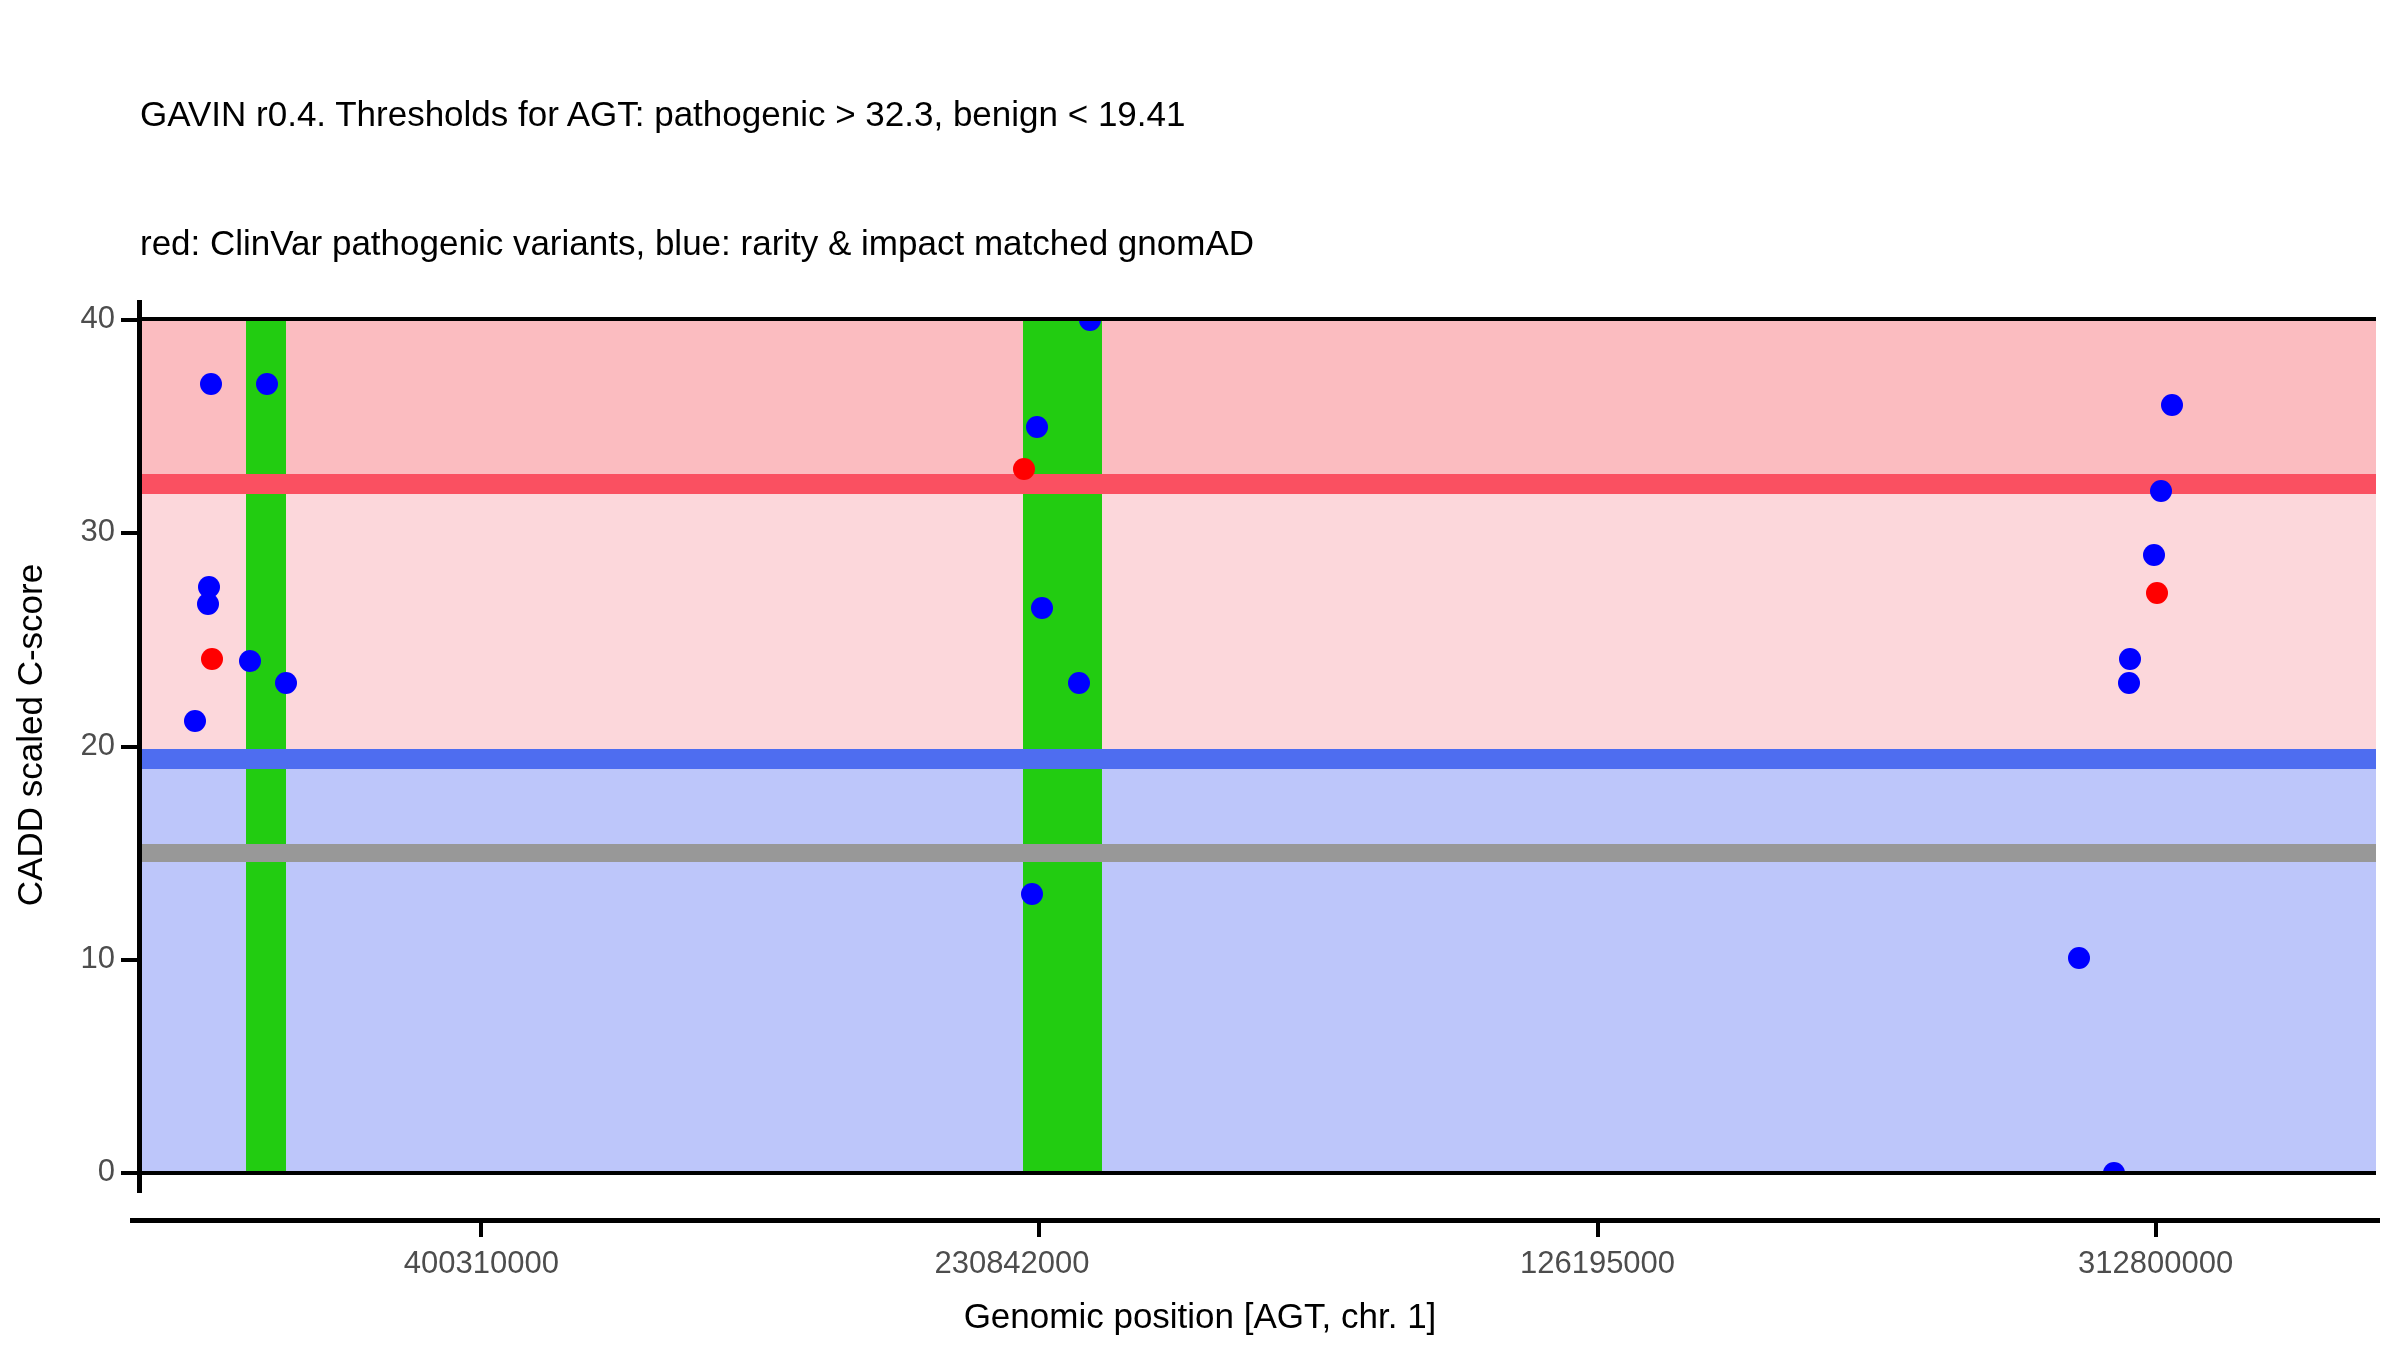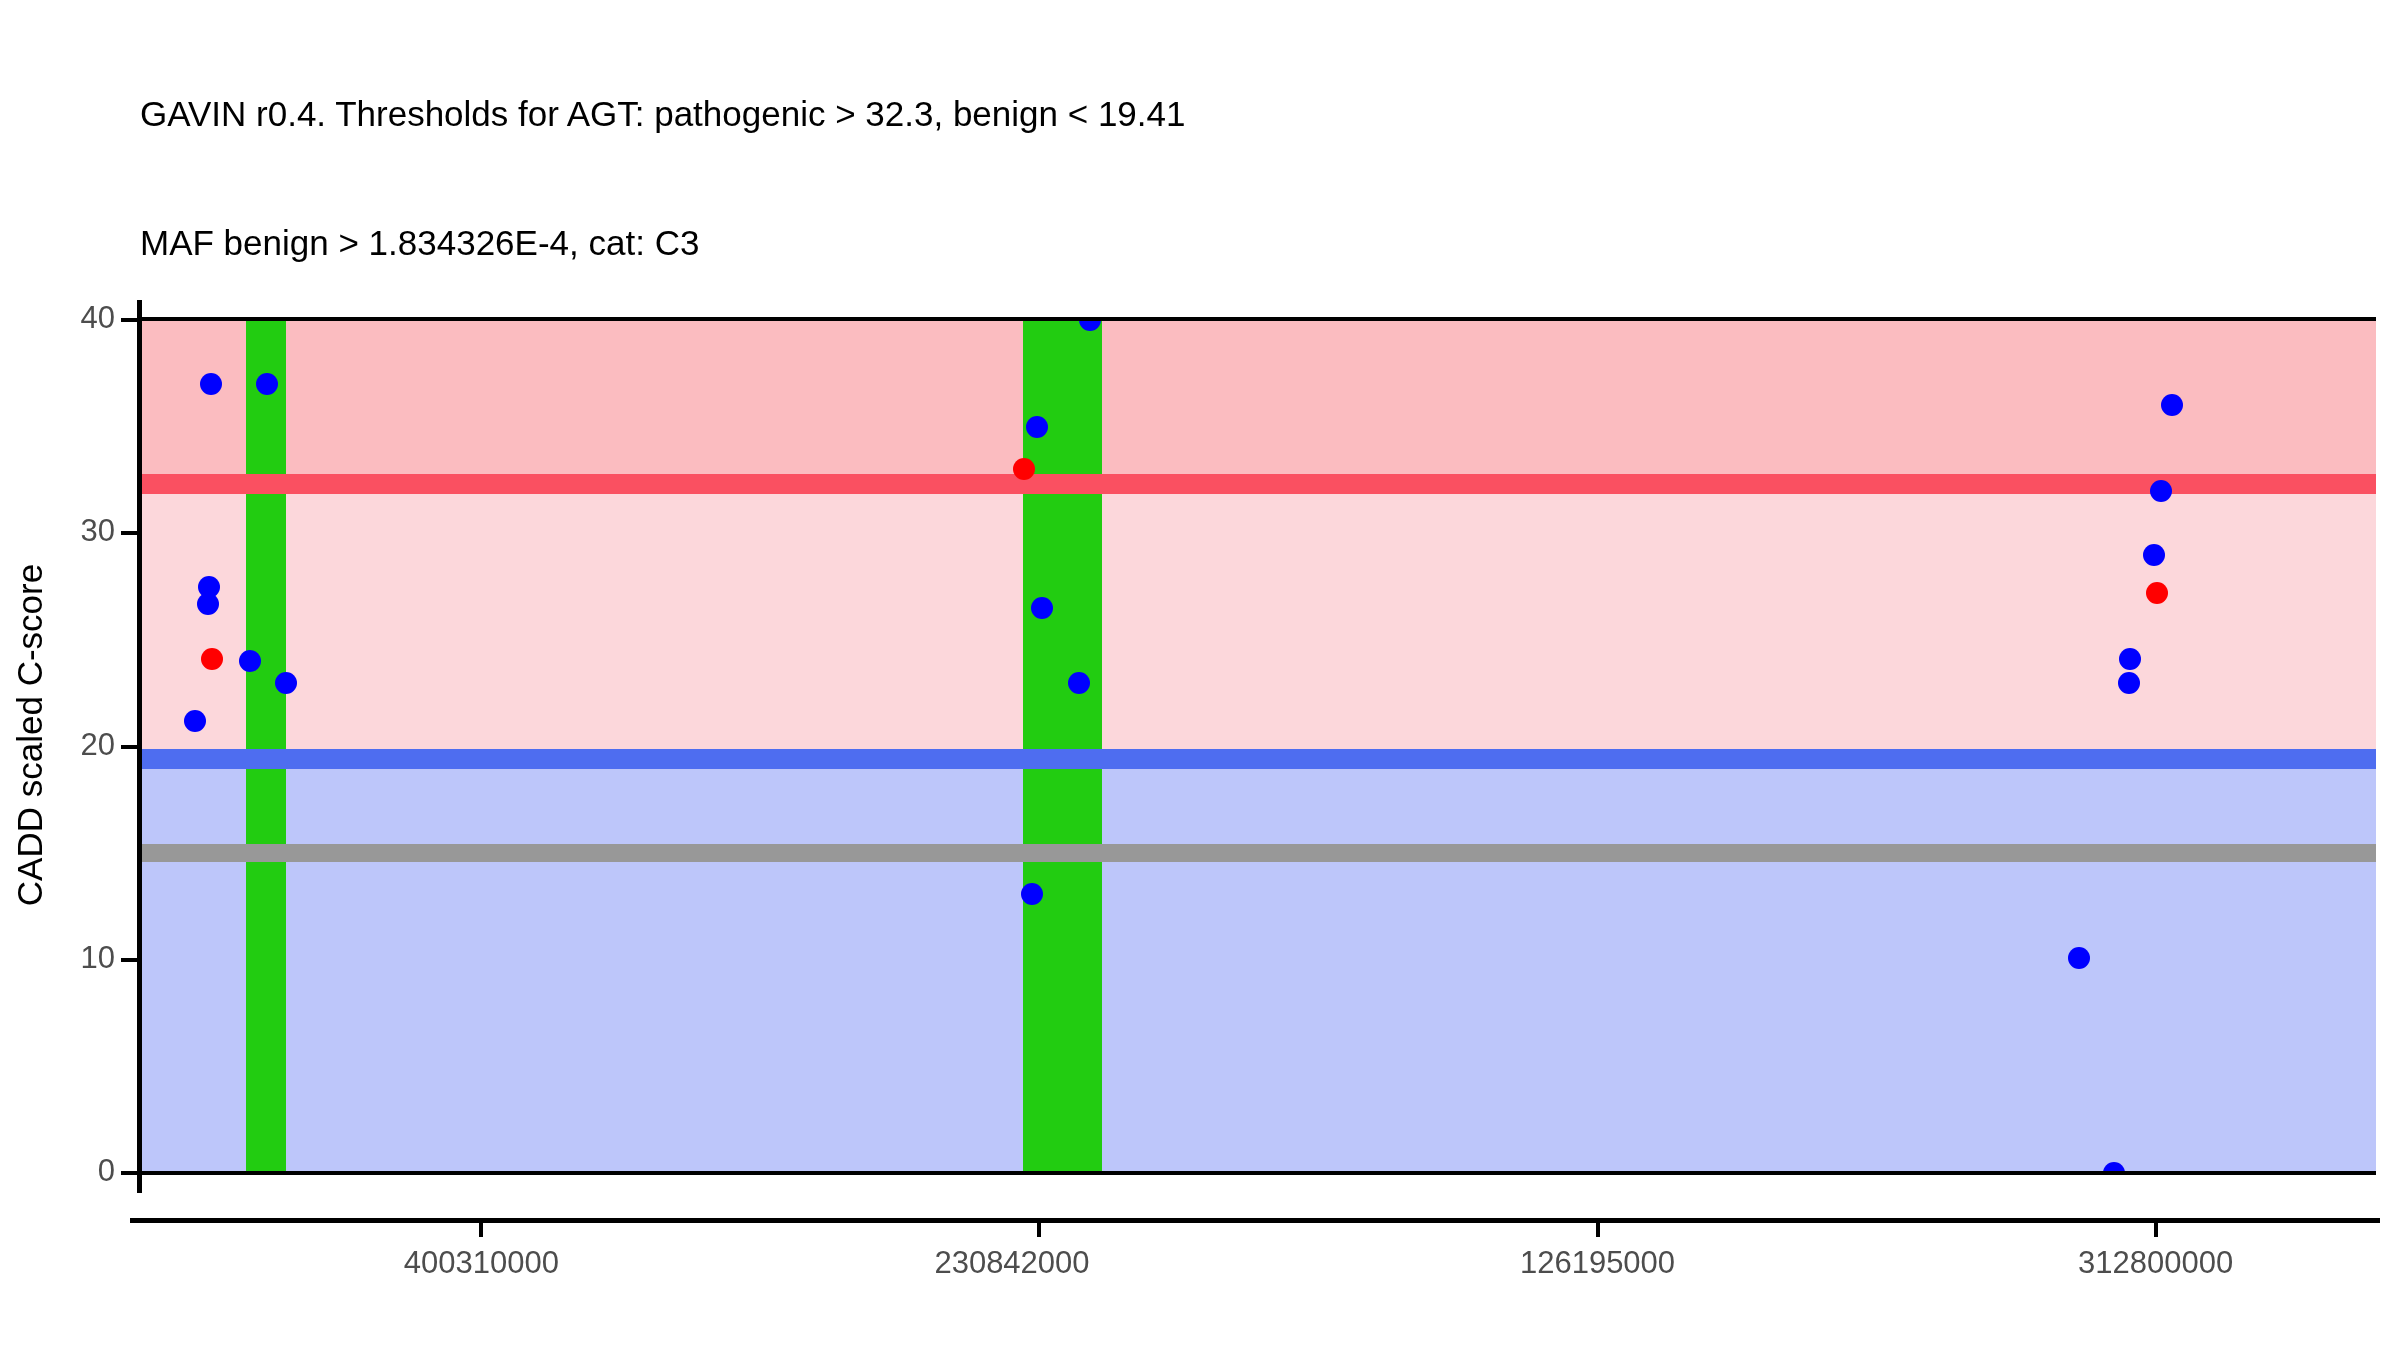--- a/index.html
+++ b/index.html
@@ -104,21 +104,20 @@
     transform-origin: center center;
   }
 </style>
 </head>
 <body>
 
 <div id="root">
 
   <div id="title-block">
     <div>GAVIN r0.4. Thresholds for AGT: pathogenic &gt; 32.3, benign &lt; 19.41</div>
-    <div>MAF benign &gt; 1.834326E-4, cat: C3</div>
     <div>red: ClinVar pathogenic variants, blue: rarity &amp; impact matched gnomAD</div>
     <div>variants, green: RefSeq exons, grey: genome-wide fallback threshold</div>
   </div>
 
   <div id="panel">
       <div class="band" style="top: 0px; height: 164.202px; background: rgb(251, 188, 192);"></div>
       <div class="band" style="top: 164.202px; height: 274.879px; background: rgb(252, 215, 219);"></div>
       <div class="band" style="top: 439.082px; height: 413.918px; background: rgb(189, 198, 250);"></div>
       <div class="exon" style="left: 104.635px; width: 40.4588px; background: rgb(34, 204, 17);"></div>
       <div class="exon" style="left: 881.723px; width: 79.5225px; background: rgb(34, 204, 17);"></div>
@@ -172,13 +171,14 @@
       <div class="xtick-label" style="left: 481.412px;">400310000</div>
       <div class="xtick-mark" style="left: 1037.46px;"></div>
       <div class="xtick-label" style="left: 1012px;">230842000</div>
       <div class="xtick-mark" style="left: 1595.52px;"></div>
       <div class="xtick-label" style="left: 1597.52px;">126195000</div>
       <div class="xtick-mark" style="left: 2153.57px;"></div>
       <div class="xtick-label" style="left: 2155.57px;">312800000</div>
     </div>
 
   <div id="y-axis-title">CADD scaled C-score</div>
+  <div id="x-axis-title">Genomic position [AGT, chr. 1]</div>
 </div>
 
 </body></html>

